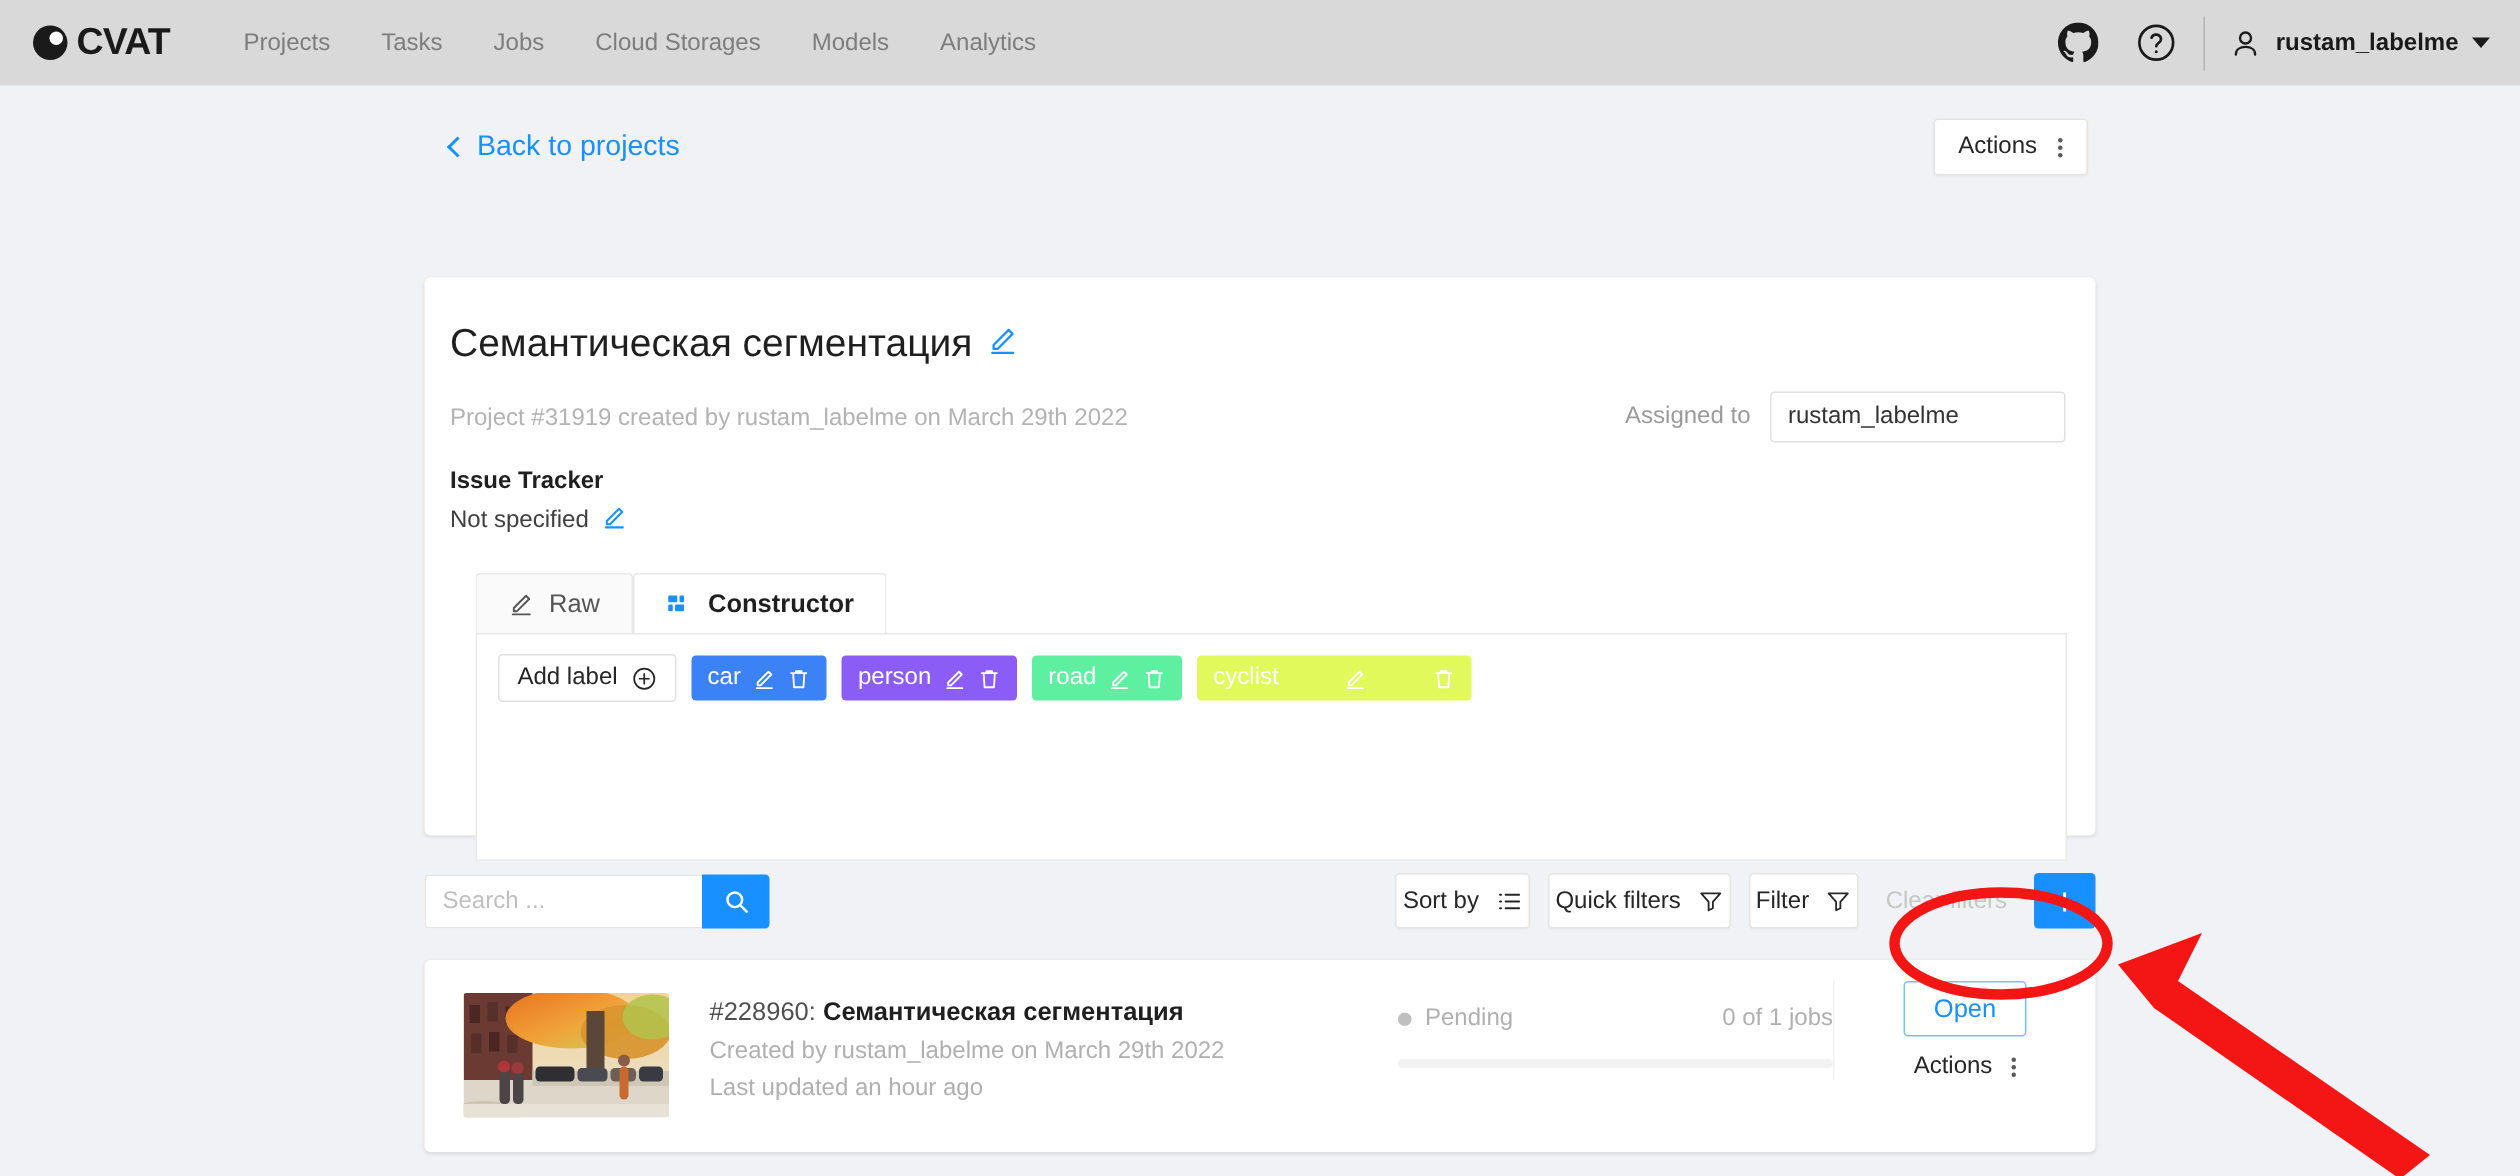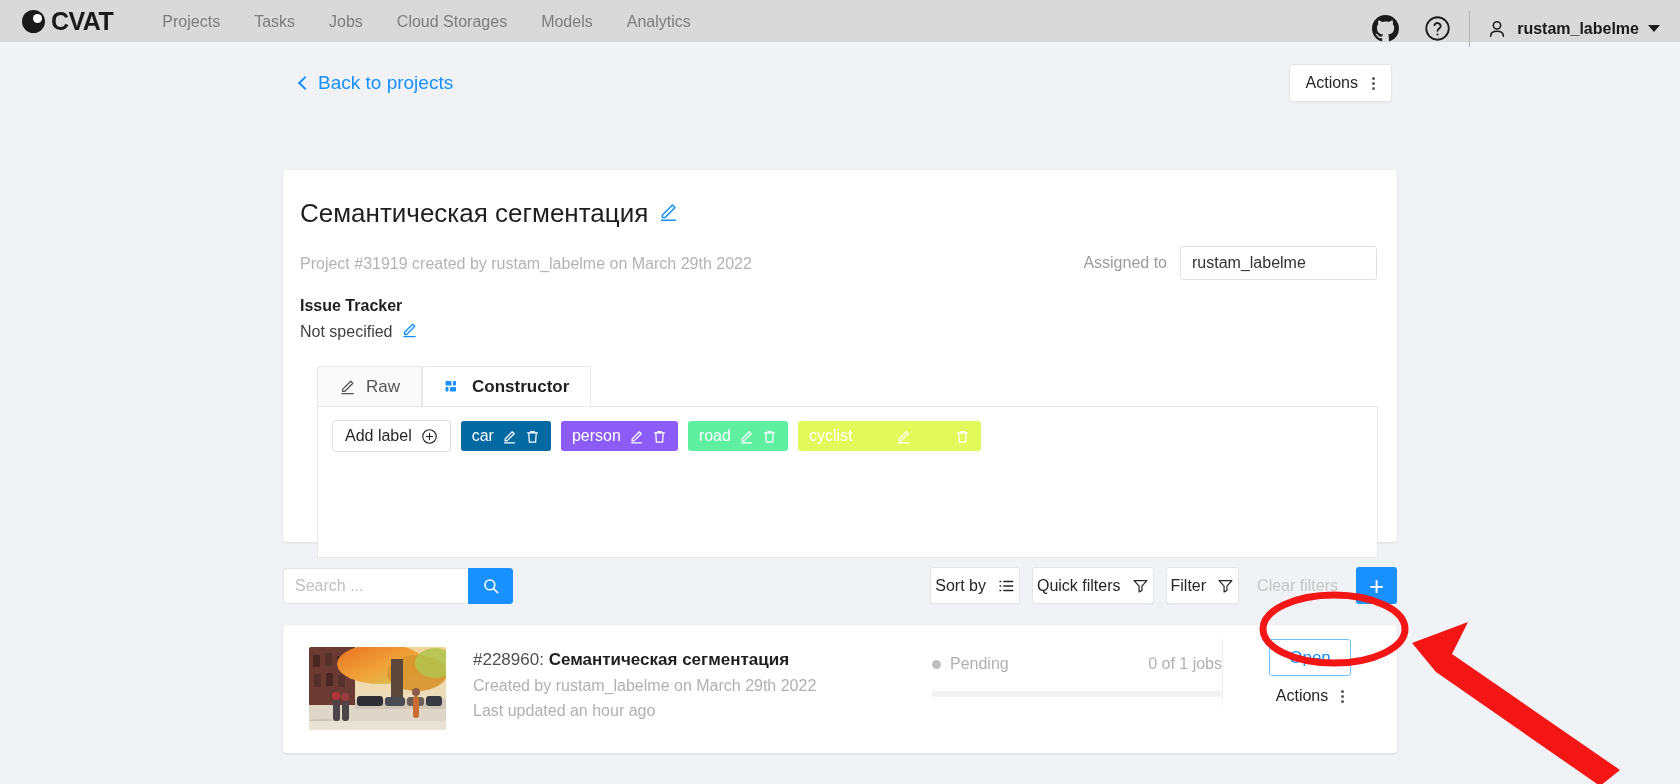--- a/index.html
+++ b/index.html
@@ -6,21 +6,21 @@
   html, body {
     width: 1680px; height: 784px;
     font-family: "Liberation Sans", sans-serif;
     background: #f0f2f5;
     overflow: hidden;
   }
   body { position: relative; }
 
   
   .header {
-    height: 42px;
+    height: 57px;
     background: #d9d9d9;
     display: flex;
     align-items: center;
     padding: 0 0 0 22px;
     position: relative;
   }
   .logo {
     display: flex; align-items: center; gap: 6px;
     margin-right: 32px;
   }
@@ -343,21 +343,21 @@
       <div class="labels-row">
 
         <div class="add-label">
           <span>Add label</span>
           <svg width="17" height="17" viewBox="0 0 24 24" fill="none" stroke="#262626" stroke-width="1.6">
             <circle cx="12" cy="12" r="9.5"></circle>
             <path d="M12 7.5v9M7.5 12h9" stroke-linecap="round"></path>
           </svg>
         </div>
 
-        <div class="chip" id="chip0" style="background: #0369a1;">
+        <div class="chip" id="chip0" style="background: #3b82f6;">
           <span>car</span>
           <span class="ic">
             <svg width="15" height="15" viewBox="0 0 24 24" fill="none" stroke="#fff" stroke-width="2" stroke-linecap="round" stroke-linejoin="round">
                 <path d="M16.5 4.5l3 3L8 19H5v-3z"></path>
                 <path d="M4 22h16"></path>
               </svg>
           </span>
           <span class="ic">
             <svg width="15" height="15" viewBox="0 0 24 24" fill="none" stroke="#fff" stroke-width="2" stroke-linecap="round" stroke-linejoin="round">
                 <path d="M4 6h16M9 6V4h6v2M6 6l1 15h10l1-15"></path>

